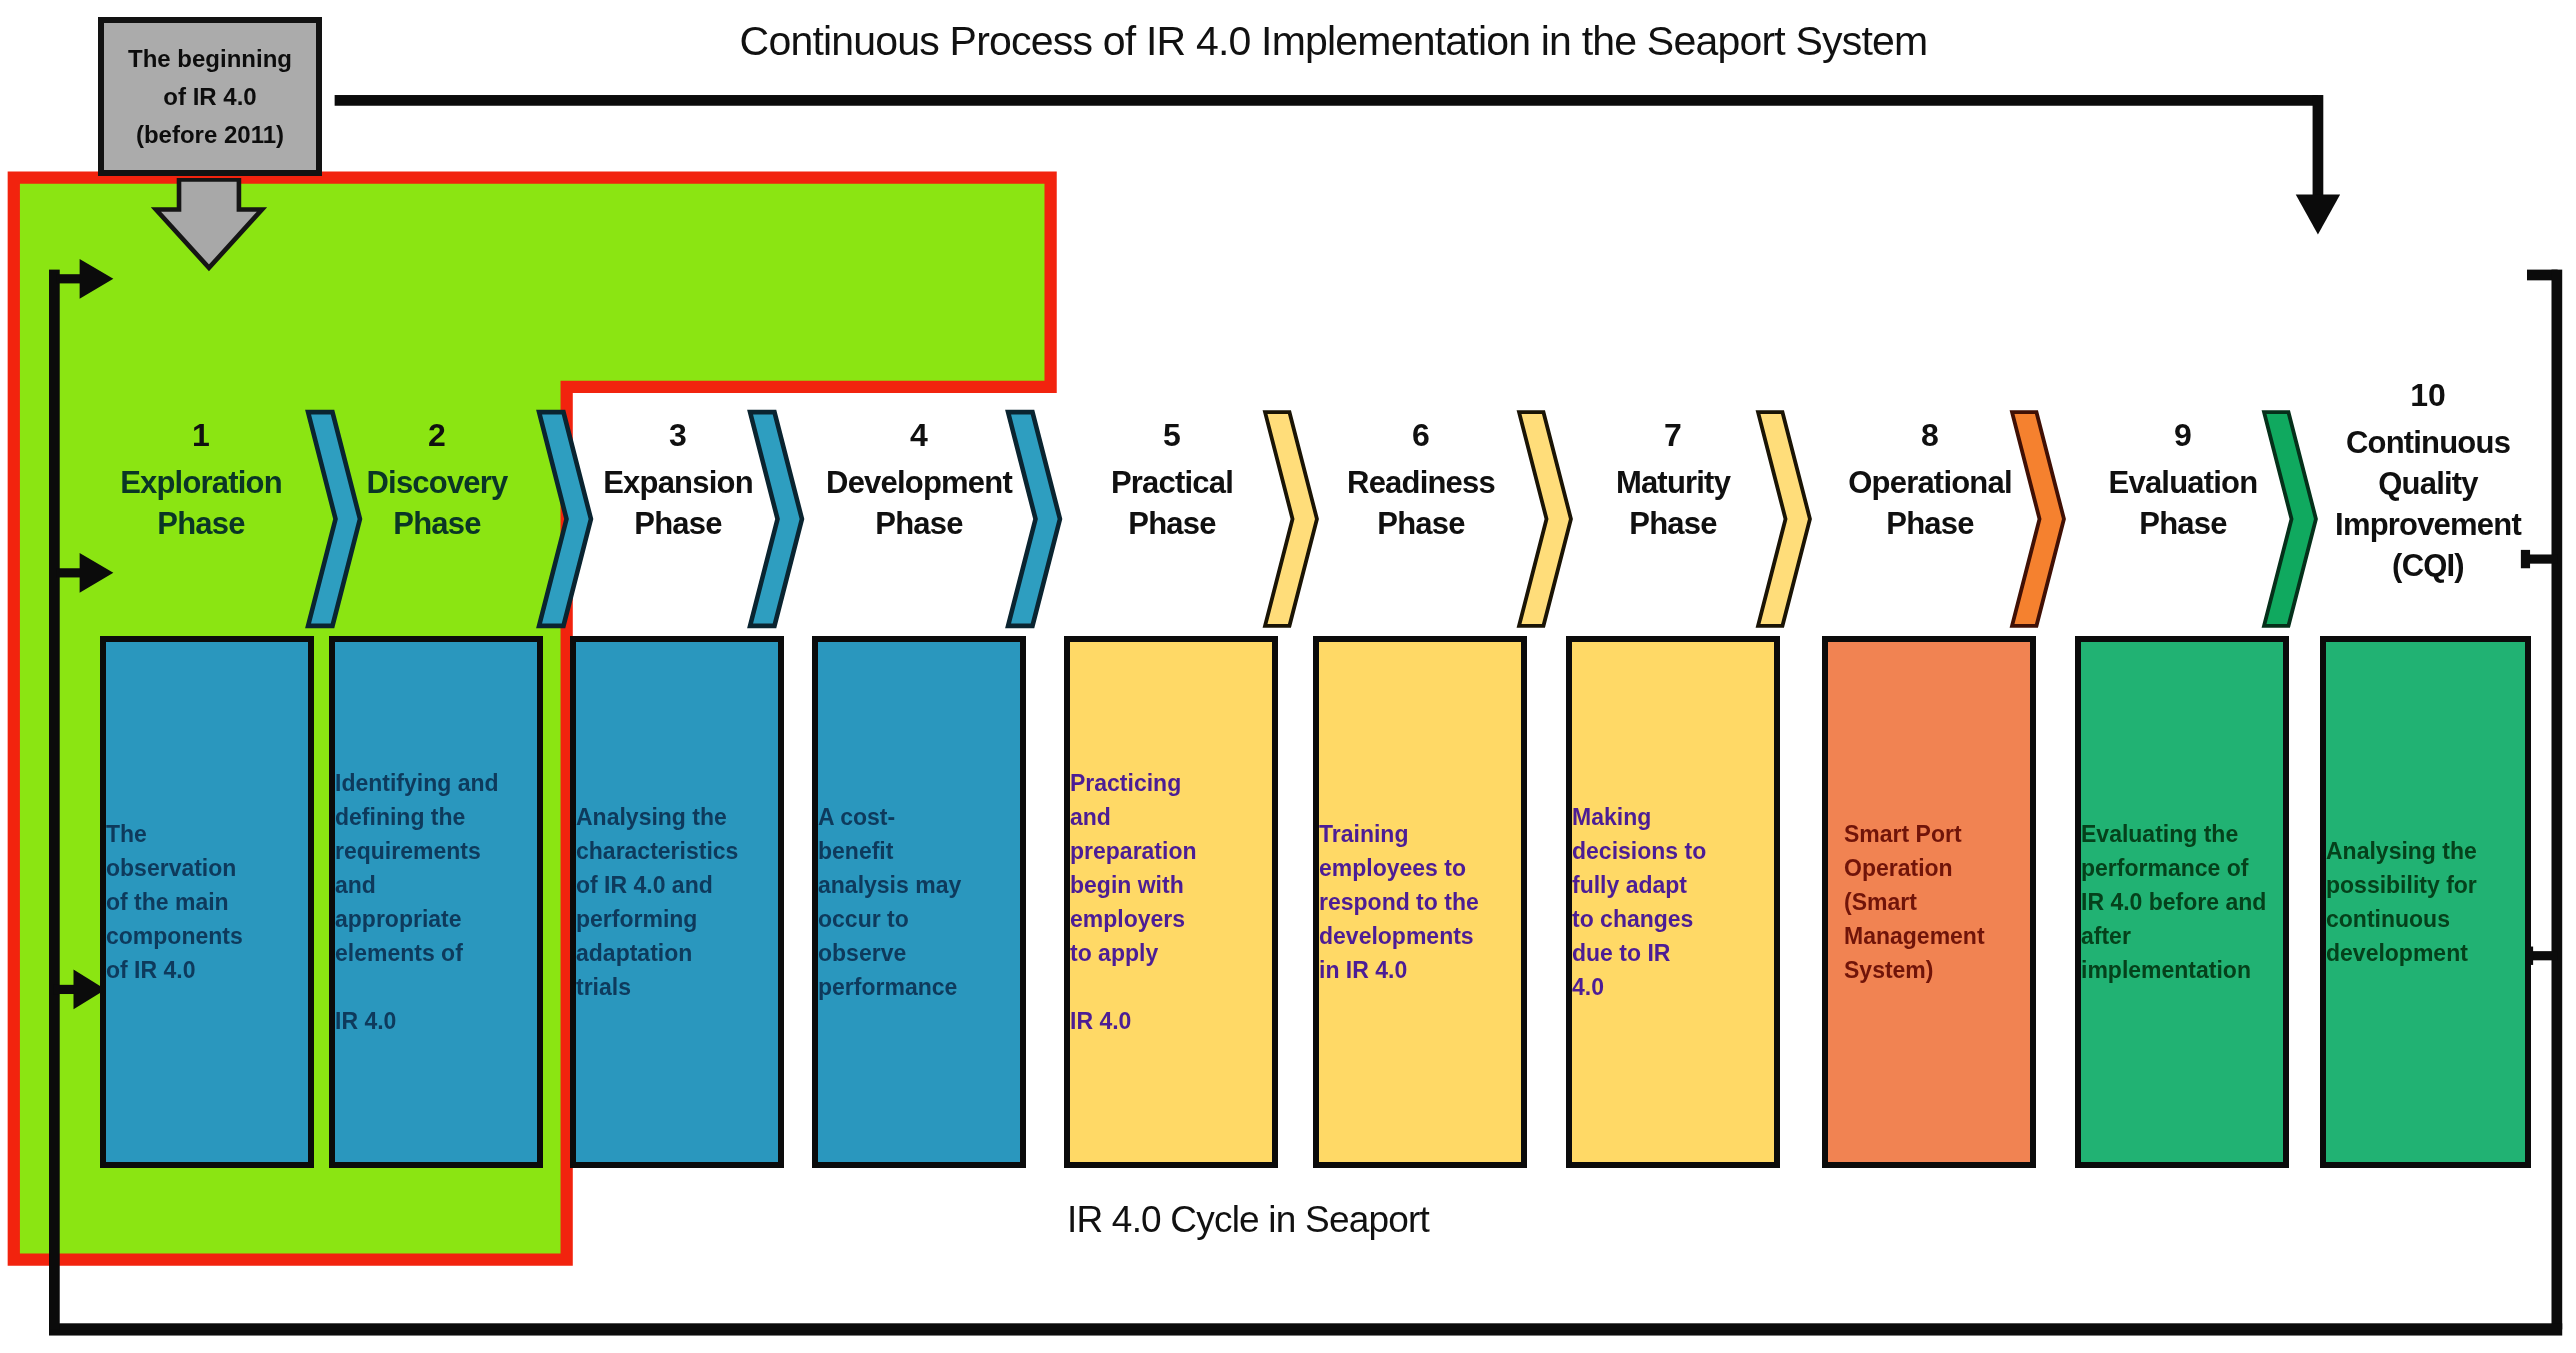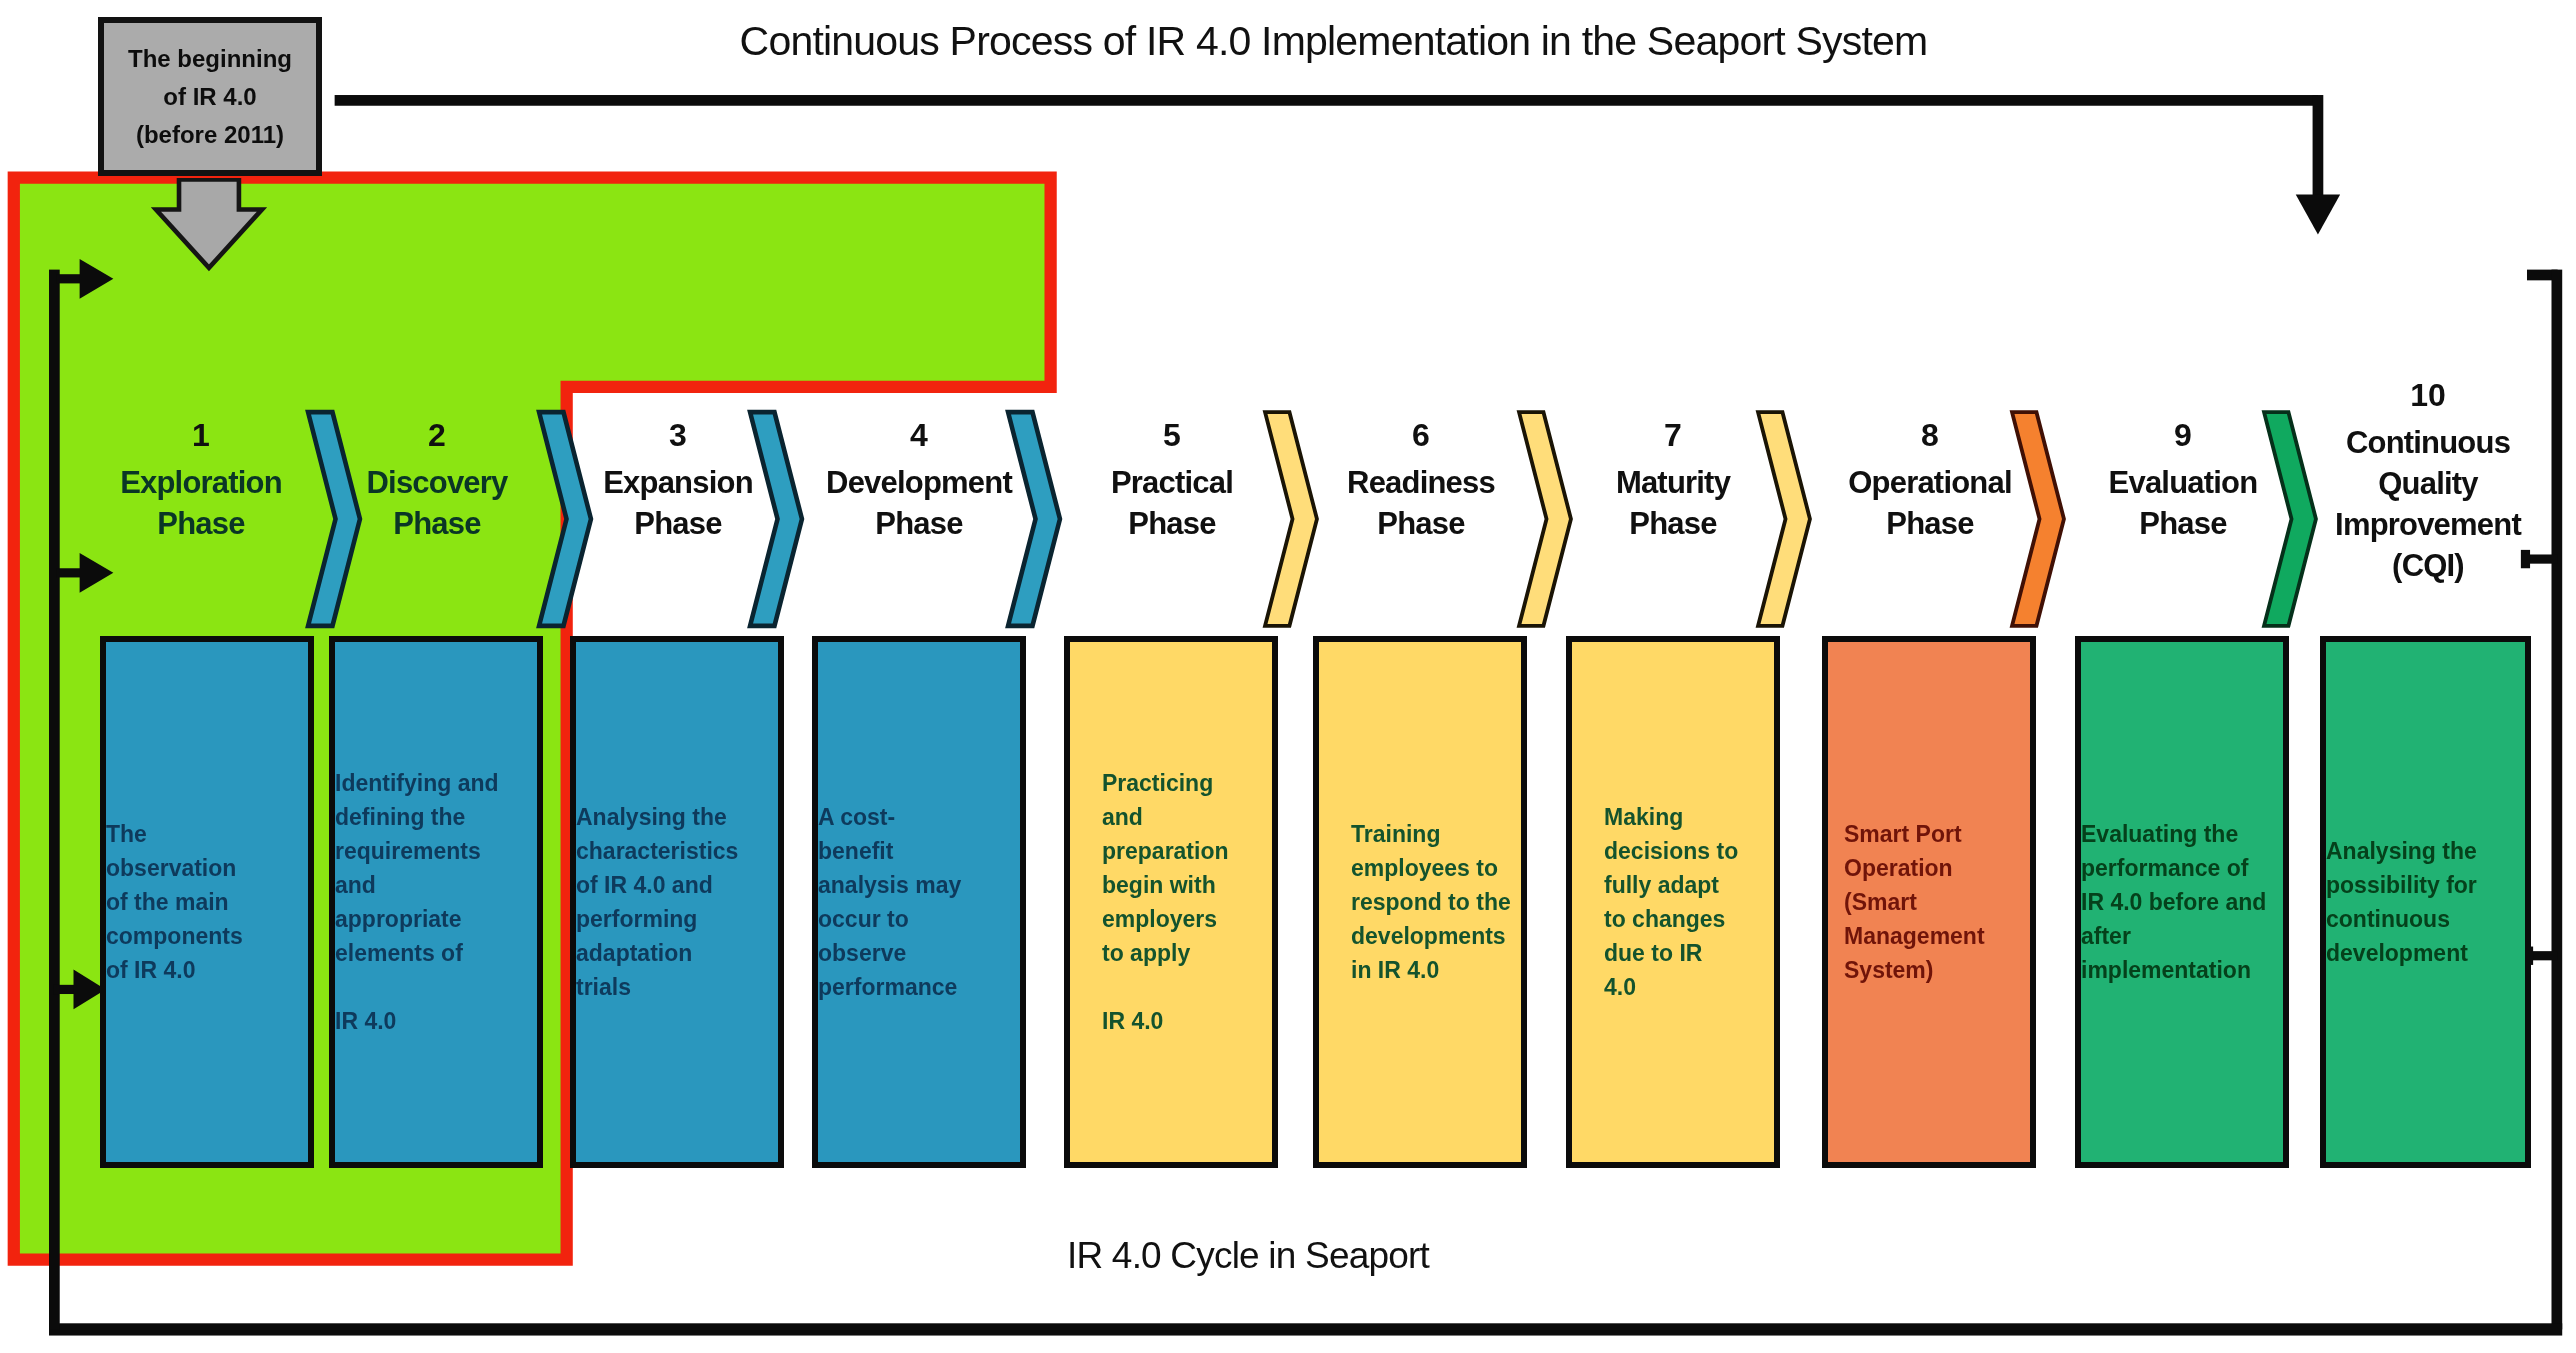--- a/index.html
+++ b/index.html
@@ -2,21 +2,21 @@
 <html style="font-size:12.3px"><head>
 <meta charset="utf-8">
 <style>
   html,body{margin:0;padding:0;background:#ffffff;}
   #page{position:relative;width:2576px;height:1354px;background:#ffffff;overflow:hidden;
         font-family:"Liberation Sans", sans-serif;}
   svg.layer{position:absolute;left:0;top:0;z-index:1;}
   .title{position:absolute;left:338px;top:18.4px;width:1991px;text-align:center;
          font-size:41px;color:#111;z-index:2;letter-spacing:-0.8px;}
   .footer{position:absolute;left:865px;top:1199px;width:766px;text-align:center;
-          font-size:37px;color:#111;z-index:2;letter-spacing:-0.8px;margin-top:36px;}
+          font-size:37px;color:#111;z-index:2;letter-spacing:-0.8px;}
   .gray-box{position:absolute;left:98px;top:17px;width:224px;height:159px;background:#ABABAB;
             border:6.9px solid #121212;box-sizing:border-box;display:flex;align-items:center;
             justify-content:center;text-align:center;font-size:24px;font-weight:bold;
             line-height:38px;white-space:pre-line;color:#0d0d0d;z-index:3;}
   .gray-arrow-svg{position:absolute;left:149px;top:178px;z-index:4;}
   .stage-bar{position:absolute;left:107px;top:230px;width:2424px;height:98px;display:flex;z-index:2;}
   .stage{border:6.1px solid #0b0b0b;box-sizing:border-box;display:flex;align-items:center;
          justify-content:center;font-size:34px;font-weight:bold;letter-spacing:-0.8px;}
   .st1{width:934px;background:#2C9DC5;color:#0E3A52;}
   .st2{width:767px;background:#FFD965;color:#352507;}
@@ -26,21 +26,21 @@
   .phase-col.tall{top:377px;}
   .phase-num{font-size:32px;color:#101010;margin-bottom:7.7px;}
   .phase-name{font-size:31px;line-height:41px;white-space:pre-line;color:#101010;letter-spacing:-0.8px;}
   .p12 .phase-name{color:#0A3626;}
   .chevron{position:absolute;top:404px;z-index:2;}
   .desc-box{position:absolute;top:636px;width:214px;height:532px;border:6.1px solid #0b0b0b;
             box-sizing:border-box;display:flex;align-items:center;justify-content:center;z-index:2;}
   .desc-text{width:100%;text-align:left;font-weight:bold;font-size:23px;line-height:34px;
              white-space:pre-line;}
   .bx-blue{background:#2A97BE;}  .bx-blue .desc-text{color:#0E3A5C;}
-  .bx-yellow{background:#FFD966;} .bx-yellow .desc-text{color:#14532d;padding-left:32px;}
+  .bx-yellow{background:#FFD966;} .bx-yellow .desc-text{color:#4c1d95;}
   .bx-orange{background:#F18352;} .bx-orange .desc-text{color:#701409;margin-left:16px;}
   .bx-green{background:#21B273;}  .bx-green .desc-text{color:#05411B;}
 </style>
 </head>
 <body>
 
 <div id="page">
 
   <svg class="layer" width="2576" height="1354" viewBox="0 0 3364 1768">
 

